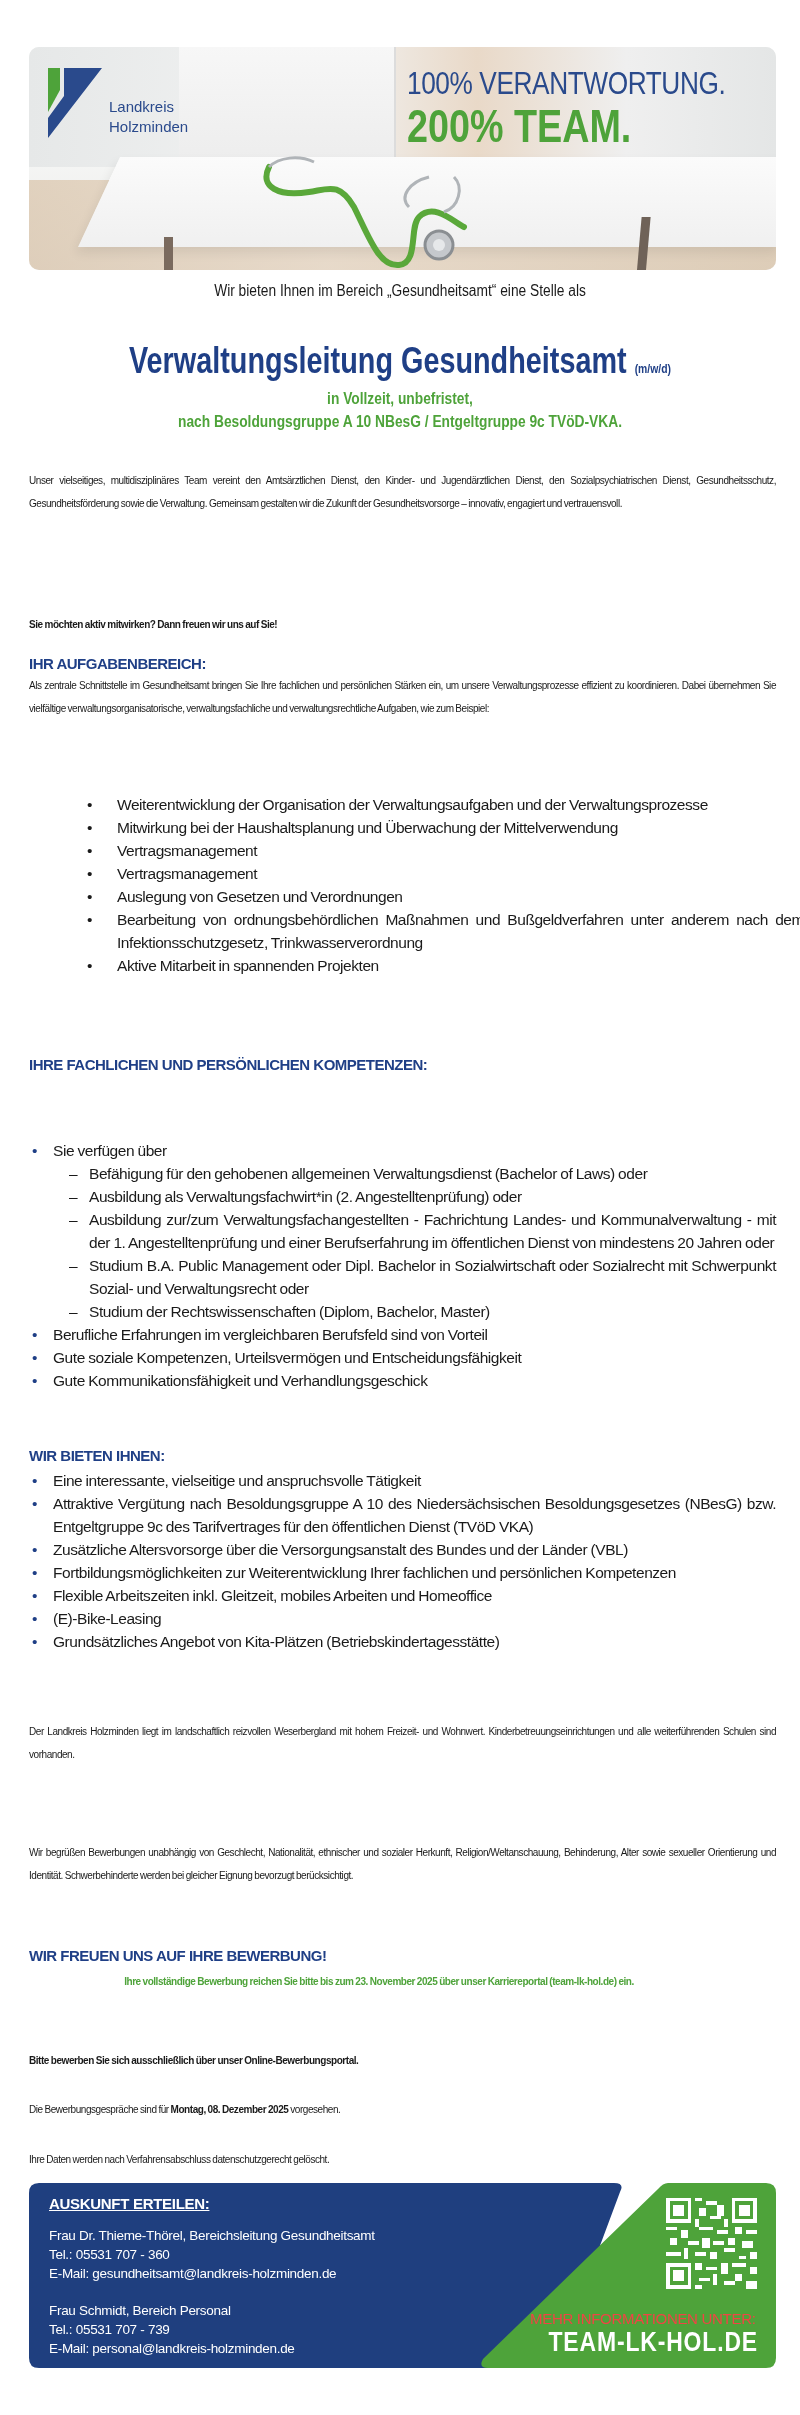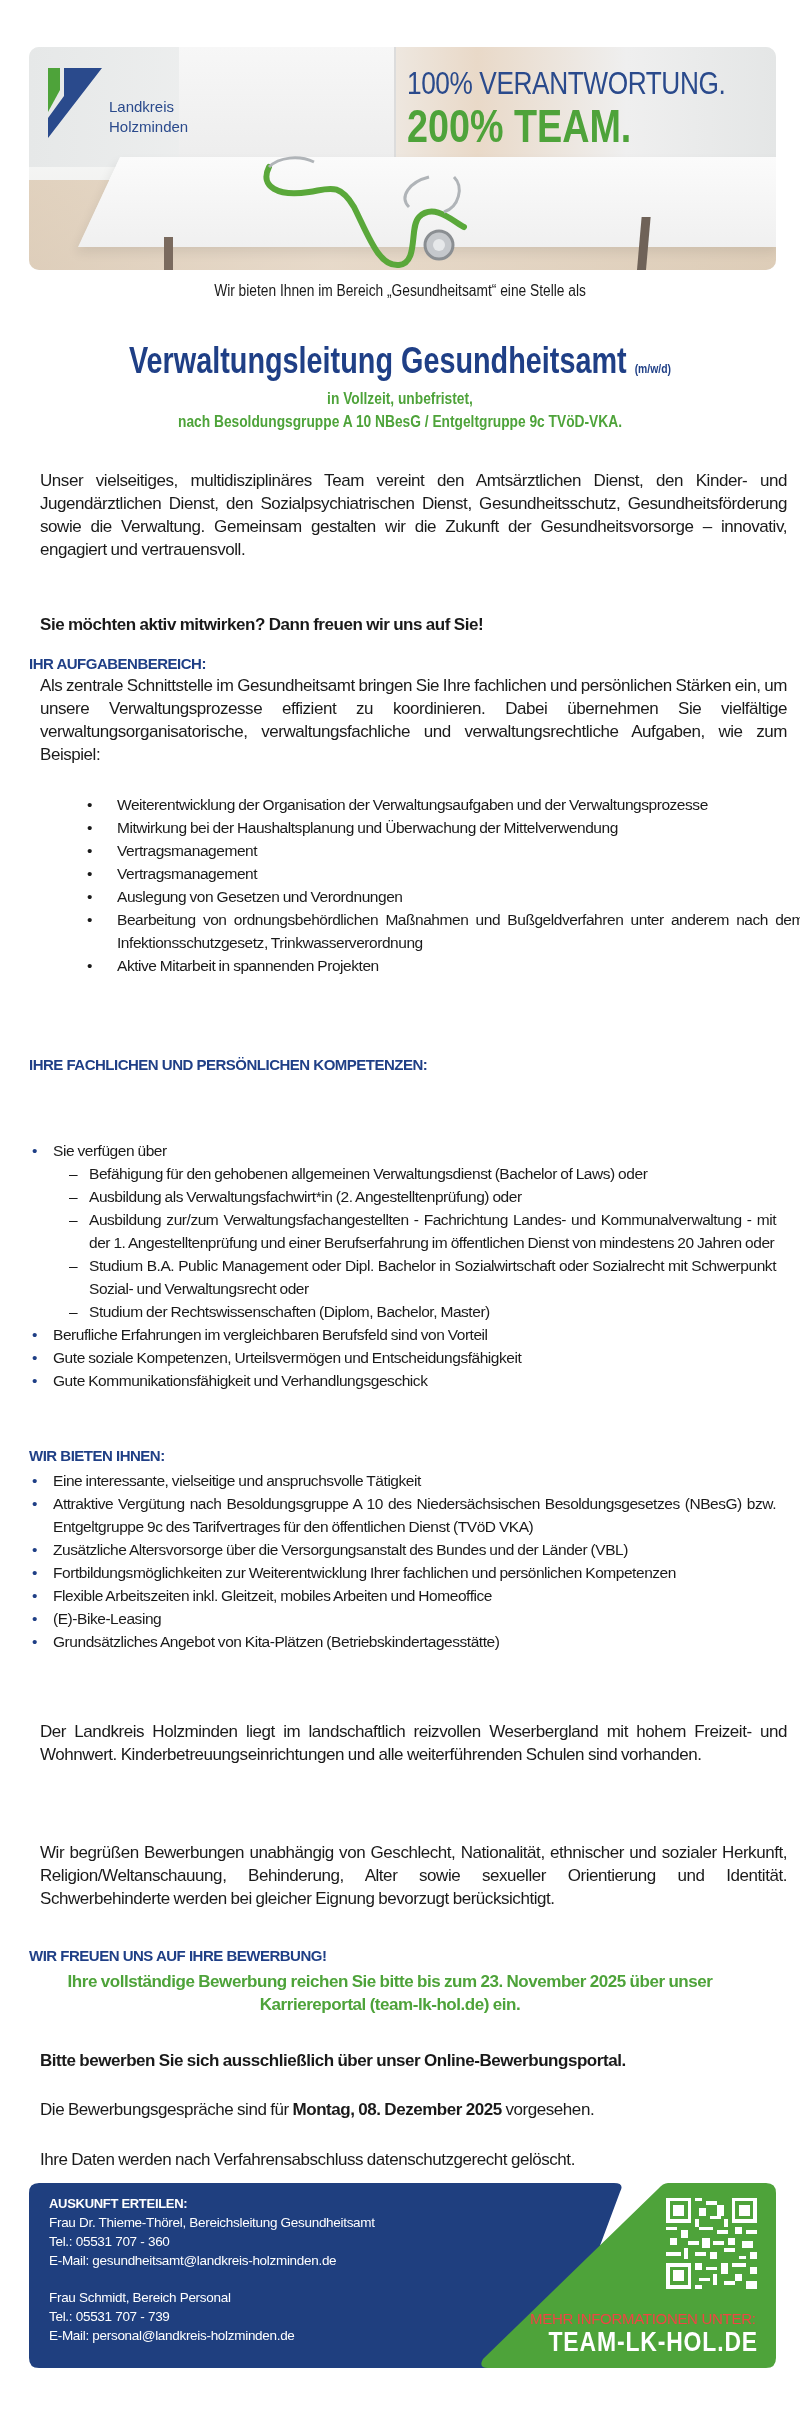--- a/index.html
+++ b/index.html
@@ -29,39 +29,39 @@
   #steth { position:absolute; left:210px; top:100px; width:290px; height:130px; }
 
   
   .center { left:0; width:800px; text-align:center; }
   #intro { top:282px; font-size:16px; transform:scaleX(0.86); }
   #title { top:340px; font-size:36px; font-weight:bold; color:#1f3f86; transform:scaleX(0.8); white-space:nowrap; }
   #title small { font-size:13px; font-weight:bold; }
   #sub1 { top:390px; font-size:16px; font-weight:bold; color:#4ea33a; transform:scaleX(0.86); }
   #sub2 { top:413px; font-size:16px; font-weight:bold; color:#4ea33a; transform:scaleX(0.86); }
 
-  .para { left:40px; width:747px; font-size:17px; line-height:23px; text-align:justify; letter-spacing:-0.45px; word-spacing:-0.5px; }
+  .para { left:29px; width:747px; font-size:10px; line-height:23px; text-align:justify; letter-spacing:-0.45px; word-spacing:-0.5px; }
   .bold { font-weight:bold; }
   .heading { left:29px; font-size:15px; font-weight:bold; color:#1f3f86; letter-spacing:-0.5px; }
   .green { color:#4ea33a; }
 
   ul { margin:0; padding:0; list-style:none; }
   .list li { position:relative; font-size:15.5px; line-height:23px; text-align:justify; letter-spacing:-0.45px; word-spacing:-0.5px; }
   .list1 { left:89px; width:687px; }
   .list1 li::before { content:"•"; position:absolute; left:-30px; top:0; color:#1a1a1a; }
   .list2 { left:53px; width:723px; }
   .list2 > li::before { content:"•"; position:absolute; left:-21px; top:0; color:#1f3f86; }
   .sublist { padding-left:36px; }
   .sublist li::before { content:"–"; position:absolute; left:-20px; top:0; color:#1a1a1a; }
 
   
   #footer-blue { left:29px; top:2183px; width:600px; height:185px; }
   #footer-green { left:478px; top:2183px; width:298px; height:185px; }
   #contact { left:49px; top:2194px; color:#ffffff; font-size:13.5px; line-height:19px; letter-spacing:-0.3px; }
-  #contact .ch { font-weight:bold; font-size:13px; margin-bottom:0; }
+  #contact .ch { font-weight:bold; font-size:15px; margin-bottom:13px;text-decoration:underline; }
   #contact .gap { height:18px; }
   #more-info { left:530px; width:228px; top:2310px; color:#ef4444; font-size:15px; letter-spacing:-0.3px; }
   #site { left:500px; width:258px; top:2327px; text-align:right; color:#ffffff; font-size:27px; font-weight:bold; letter-spacing:1px; transform:scaleX(0.85); transform-origin:right top; }
   #qr { left:666px; top:2197px; width:91px; height:92px; }
 </style>
 </head>
 <body>
 
 <div id="banner" class="abs">
   <div class="wall"></div>

